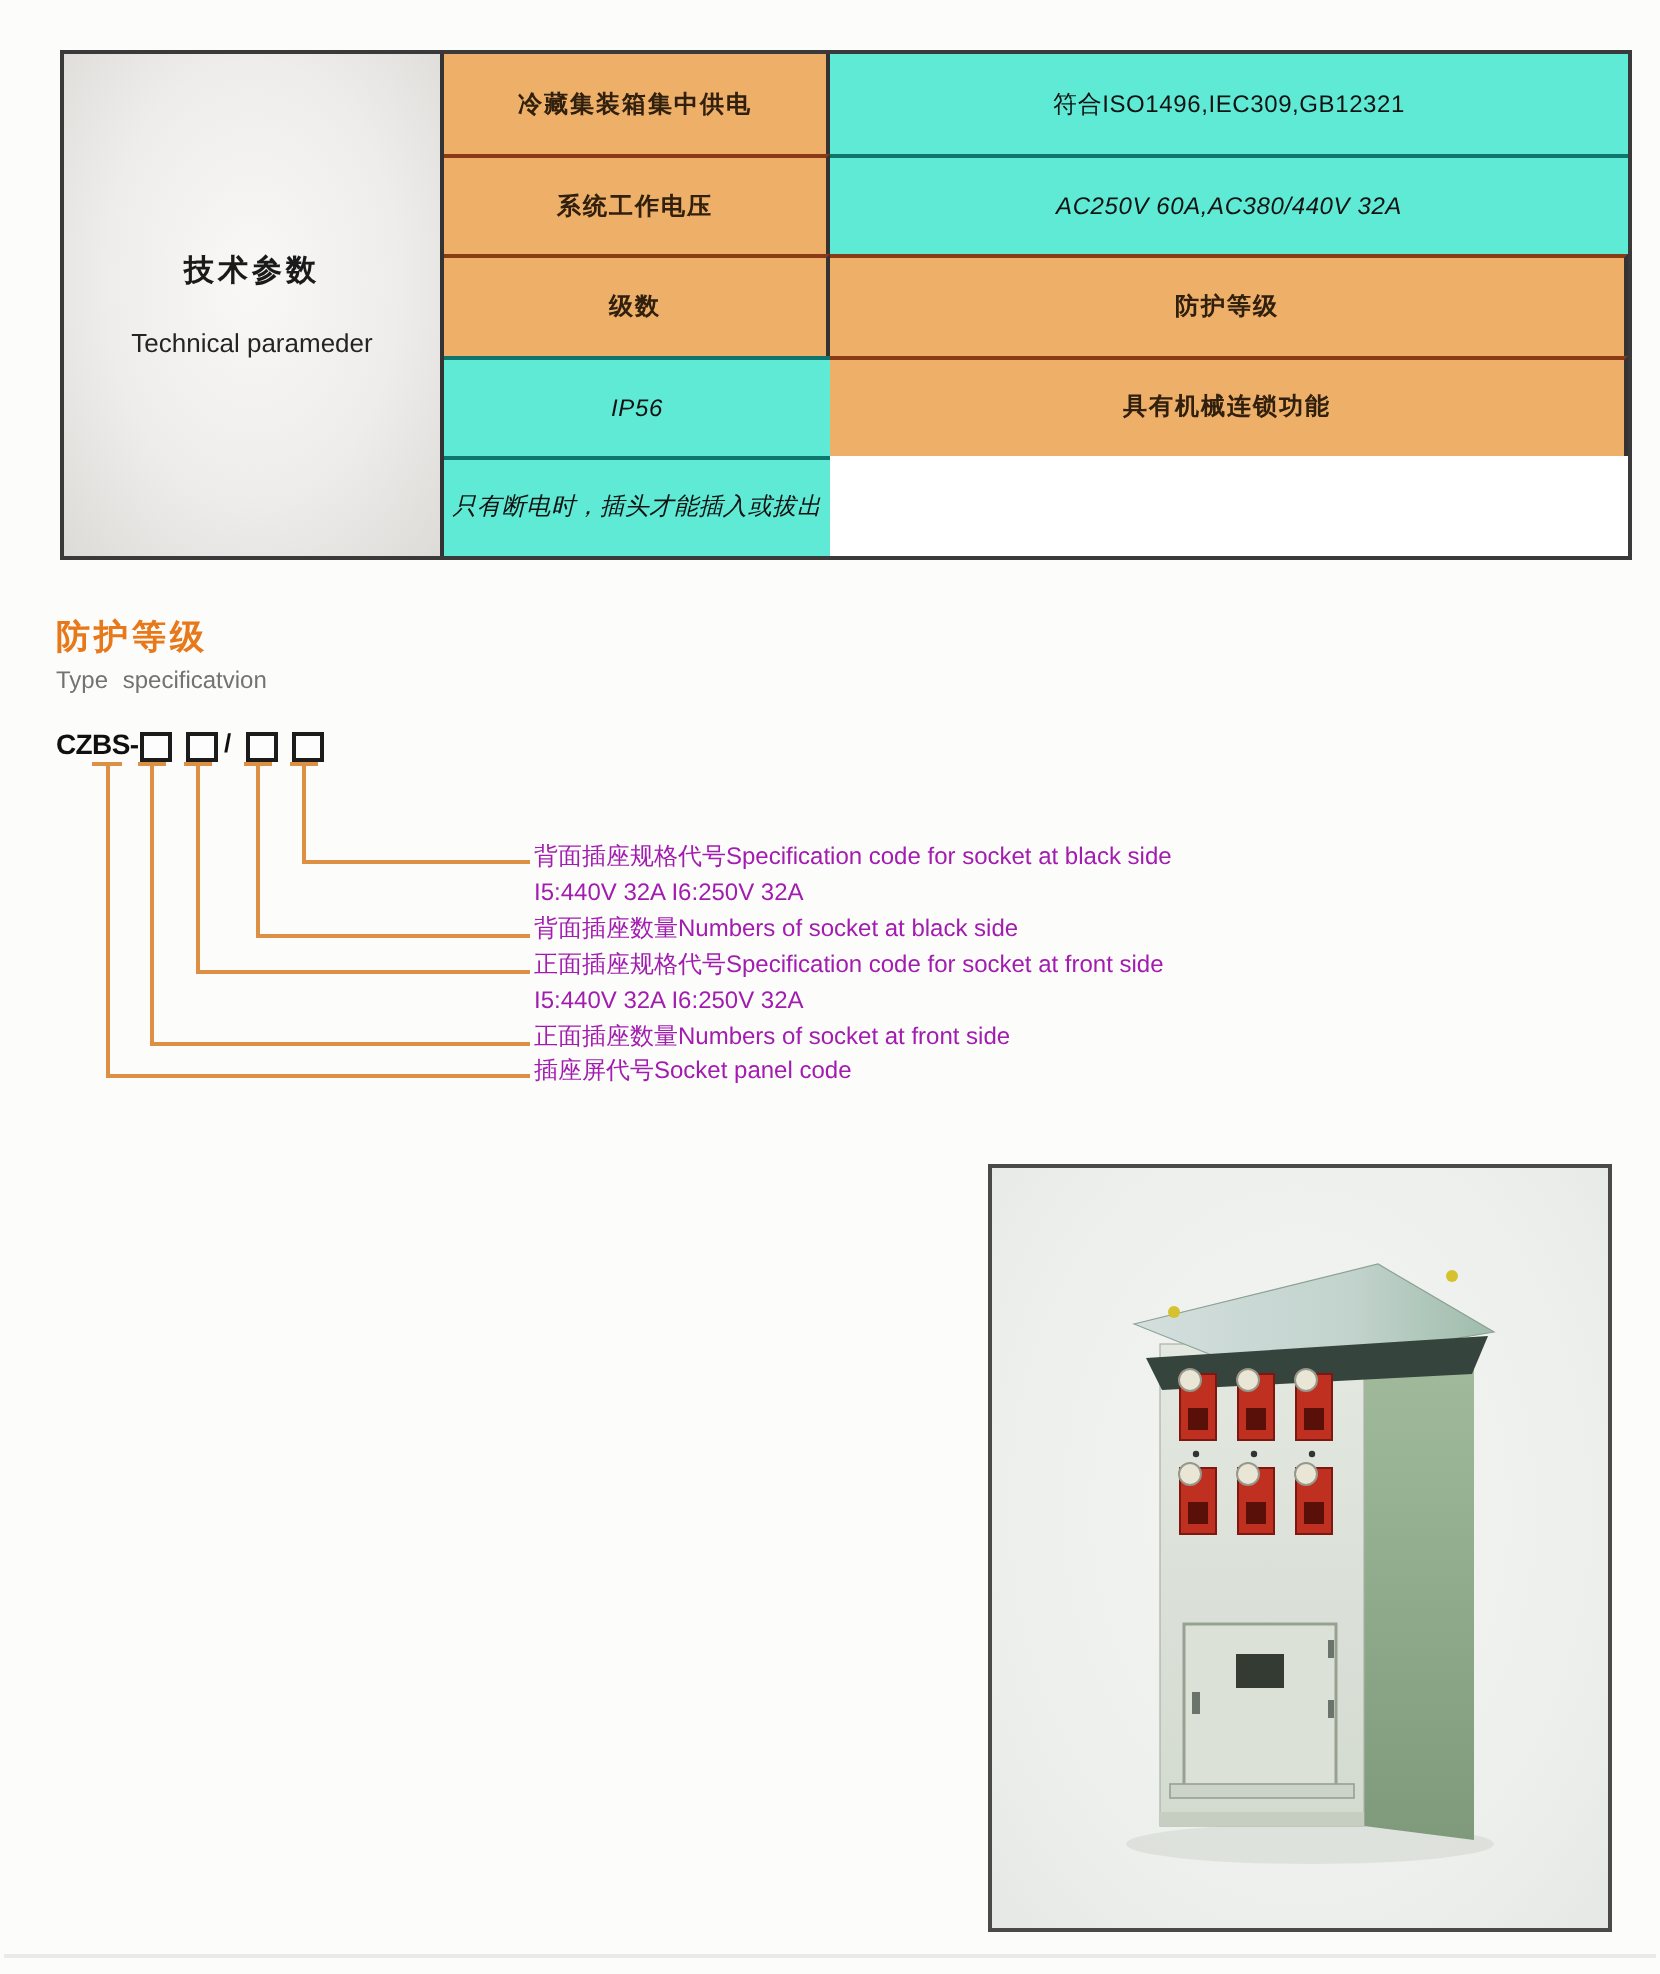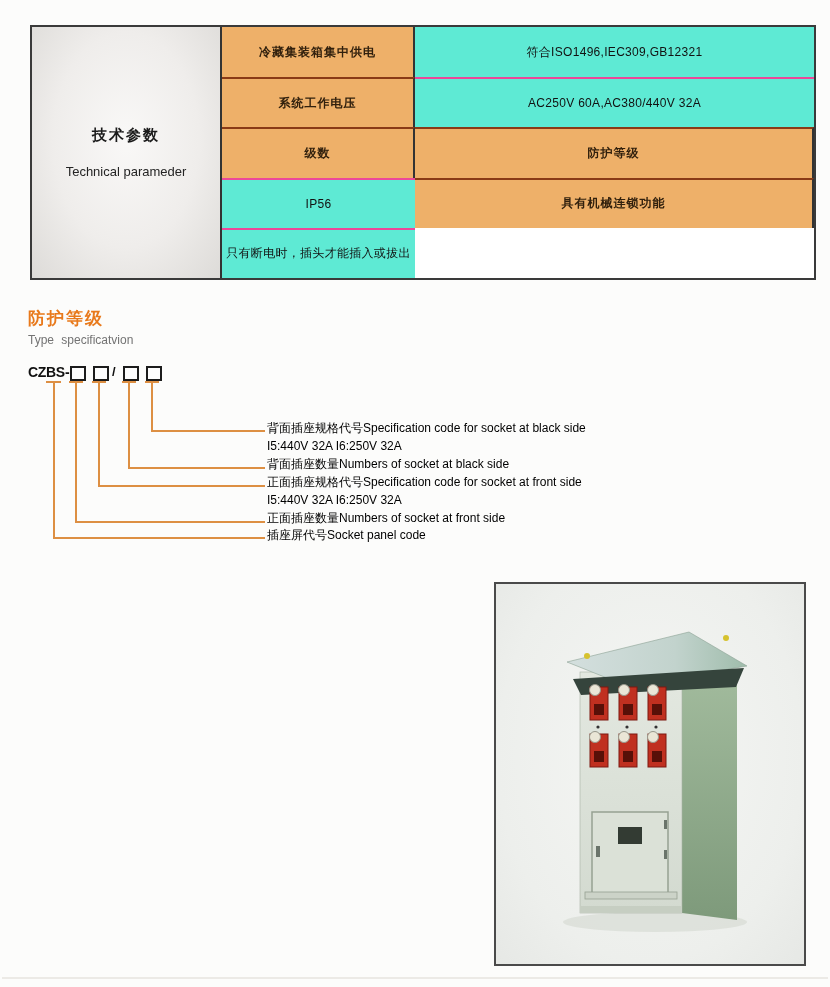--- a/index.html
+++ b/index.html
@@ -16,37 +16,37 @@
              border-right:2px solid #333;display:flex;flex-direction:column;
              justify-content:center;align-items:center;}
   .tech-cn{font-weight:bold;font-size:15px;color:#1a1a1a;letter-spacing:2px;}
   .tech-en{font-size:13px;color:#242424;margin-top:19px;}
   .label-cell{background:#eeb069;border-right:2px solid #333;
               display:flex;align-items:center;justify-content:center;
               font-weight:bold;font-size:12px;color:#31200d;letter-spacing:1px;}
   .label-cell.sep{border-top:2px solid #8a3a16;}
   .value-cell{background:#5eead4;display:flex;align-items:center;justify-content:center;
               font-size:12px;color:#121212;letter-spacing:.3px;}
-  .value-cell.sep{border-top:2px solid #ec4899;}
+  .value-cell.sep{border-top:2px solid #0f766e;font-style:italic;}
 
   
   .type-title{position:absolute;left:28px;top:307px;font-size:17px;font-weight:bold;
               color:#e8791b;letter-spacing:2px;}
   .type-subtitle{position:absolute;left:28px;top:333px;font-size:12px;font-weight:normal;
                  color:#737373;word-spacing:4px;}
 
   .diagram{position:absolute;left:28px;top:364px;width:660px;height:190px;}
   .model-prefix{position:absolute;left:0;top:0;font-weight:bold;font-size:14px;
                 color:#101010;letter-spacing:-0.3px;}
   .mbox{position:absolute;top:2px;width:12px;height:11px;border:2px solid #1c1c1c;
         background:#fdfdfd;box-sizing:content-box;}
   .mslash{position:absolute;top:0;font-weight:bold;font-size:13px;color:#101010;}
   .cap,.hl{position:absolute;height:2px;background:#dd8f43;}
   .vl{position:absolute;width:2px;background:#dd8f43;top:19px;}
-  .dlabel{position:absolute;left:239px;font-size:12px;line-height:16px;color:#000000;
+  .dlabel{position:absolute;left:239px;font-size:12px;line-height:16px;color:#a21caf;
           white-space:nowrap;}
 
   
   .photo-frame{position:absolute;left:494px;top:582px;width:312px;height:384px;
                border:2px solid #4a4a4a;box-sizing:border-box;
                background:radial-gradient(ellipse at 50% 45%,#f5f6f4 0%,#edefec 70%,#e6e8e5 100%);}
   .photo-frame svg{display:block;width:100%;height:100%;}
 
   .page-bottom-line{position:absolute;left:2px;right:2px;top:977px;height:2px;background:#eceae6;}
 </style>

